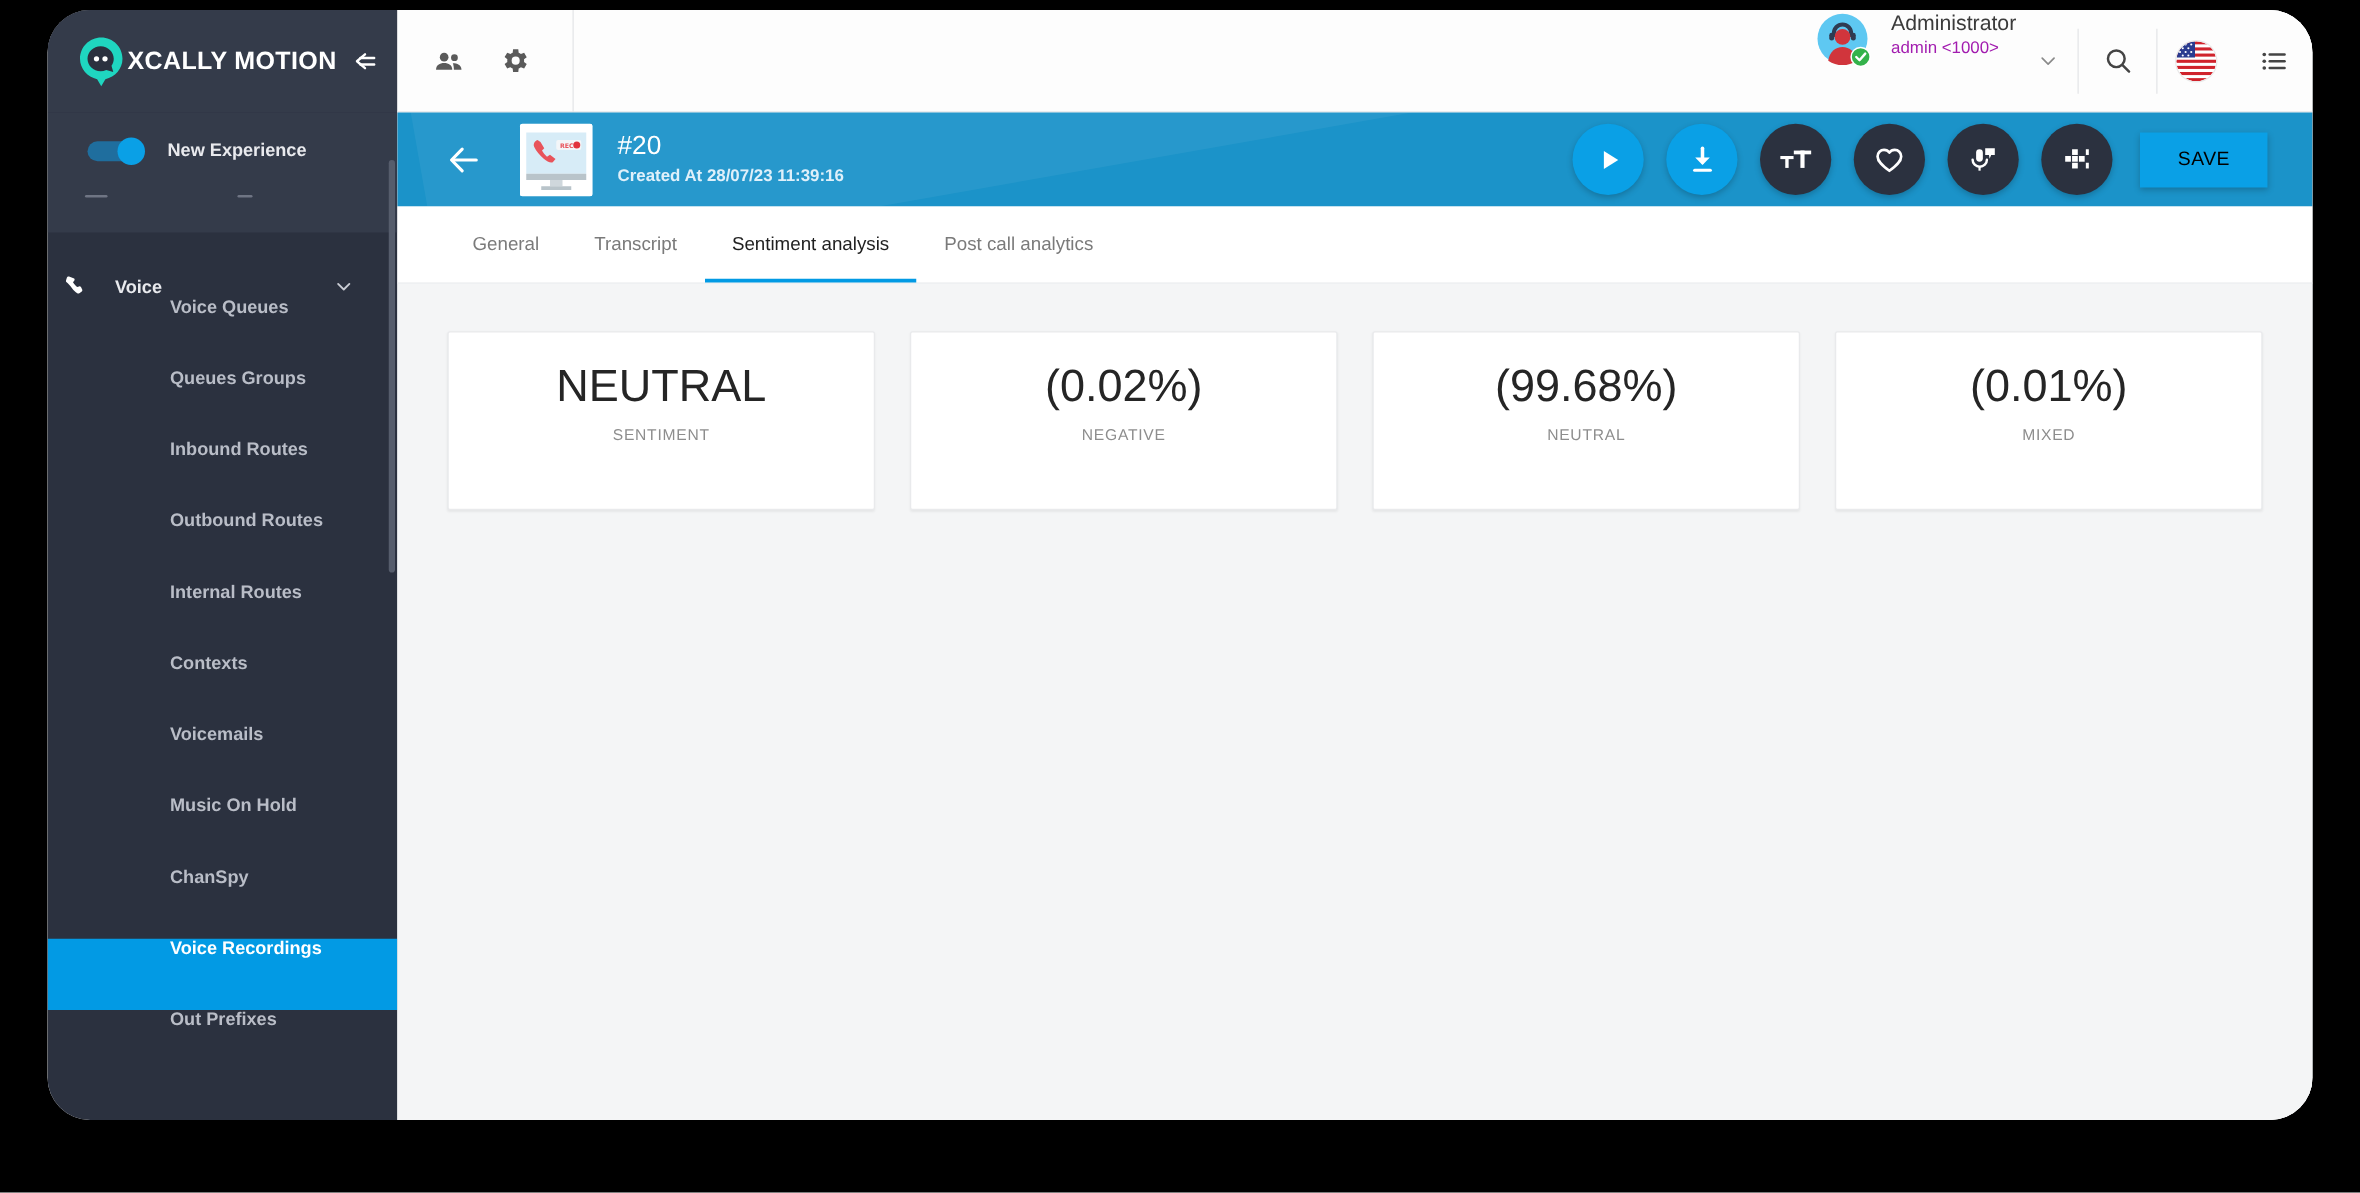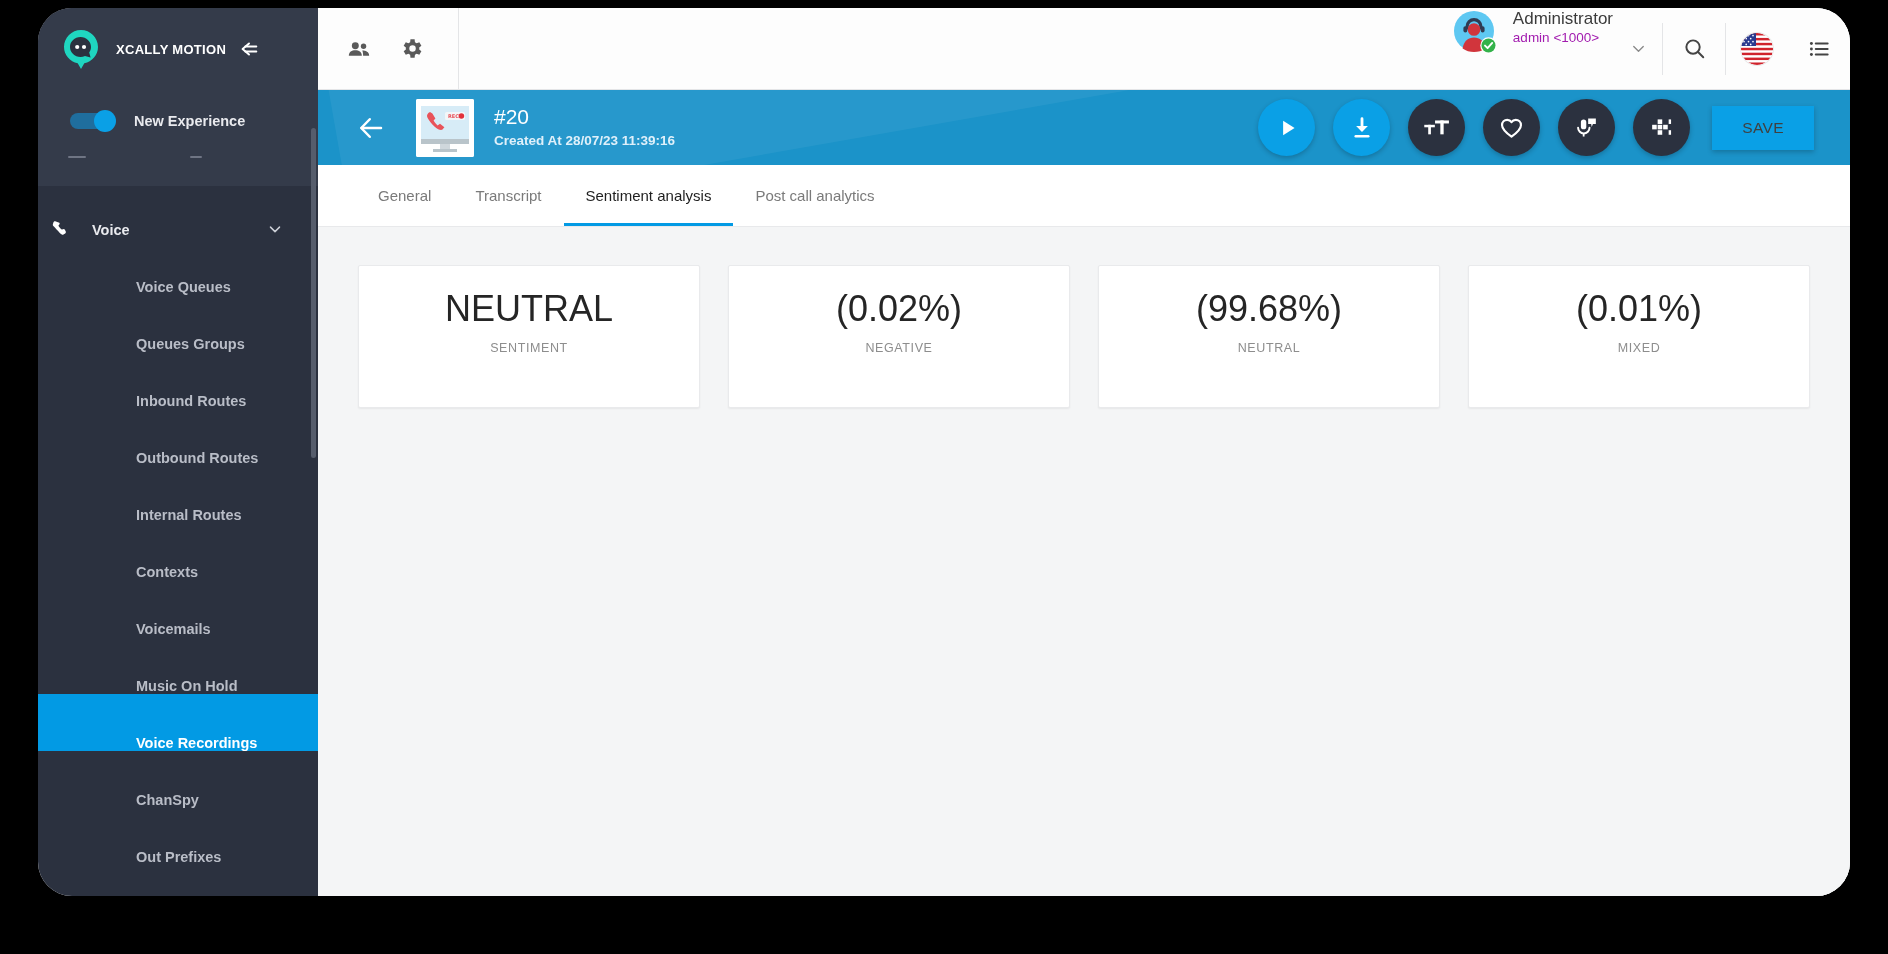--- a/index.html
+++ b/index.html
@@ -37,25 +37,24 @@
   }
   #brand {
     height: 82px;
     display: flex;
     align-items: center;
     padding-left: 22px;
     background: #343b4a;
   }
   #brand-logo { width: 42px; height: 42px; flex: 0 0 42px; }
   #brand-title {
-    font-size: 13px;
+    font-size: 20px;
     font-weight: bold;
     color: #ffffff;
     letter-spacing: .3px;
-    margin-left: 14px;
     white-space: nowrap;
   }
   #brand-collapse {
     margin-left: 12px;
     color: #ffffff;
     font-size: 19px;
     line-height: 1;
     display: flex;
     align-items: center;
   }
@@ -124,21 +123,21 @@
     color: #e9eaee;
     font-weight: bold;
   }
   .menu-group .chev {
     margin-left: auto; margin-right: 34px;
     color: #c9ccd4;
     display: flex; align-items: center;
   }
   .menu-item {
     display: flex;
-    align-items: flex-end;
+    align-items: flex-start;
     height: 57px;
     padding-left: 98px;
     font-size: 14.5px;
     color: #b9bdc7;
     font-weight: bold;
     cursor: pointer;
   }
   .menu-item.active {
     background: #029ae4;
     color: #ffffff;
@@ -266,21 +265,21 @@
     color: #ffffff;
     box-shadow: 0 2px 5px rgba(0,0,0,.22);
   }
   .circ.blue { background: #0aa0e6; }
   .circ.dark { background: #2b313f; }
   #save-btn {
     position: relative;
     margin-left: 22px;
     margin-right: 36px;
     background: #0aa0e6;
-    color: #404040;
+    color: #000000;
     font-size: 15.5px;
     letter-spacing: .4px;
     padding: 13px 30px;
     border: none;
     cursor: pointer;
     box-shadow: 0 2px 5px rgba(0,0,0,.22);
     font-family: "Liberation Sans", sans-serif;
   }
 
   
@@ -415,25 +414,25 @@
           </div>
         <div class="menu-item">
             <span>Contexts</span>
           </div>
         <div class="menu-item">
             <span>Voicemails</span>
           </div>
         <div class="menu-item">
             <span>Music On Hold</span>
           </div>
+        <div class="menu-item">
+            <span>ChanSpy</span>
+          </div>
         <div class="menu-item active">
             <span>Voice Recordings</span>
-          </div>
-        <div class="menu-item">
-            <span>ChanSpy</span>
           </div>
         <div class="menu-item">
             <span>Out Prefixes</span>
           </div>
       </nav>
 
       <div id="sb-track"></div>
       <div id="sb-thumb"></div>
     </aside>
 

